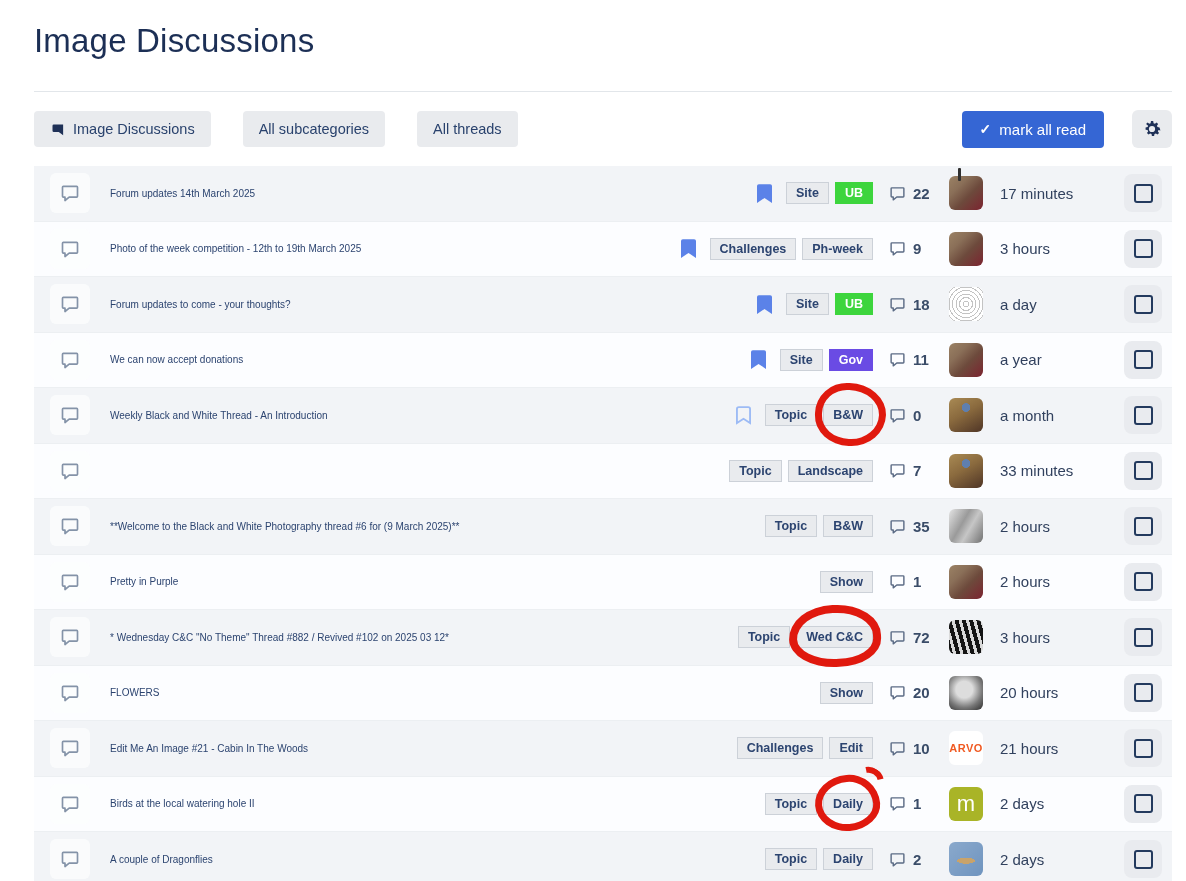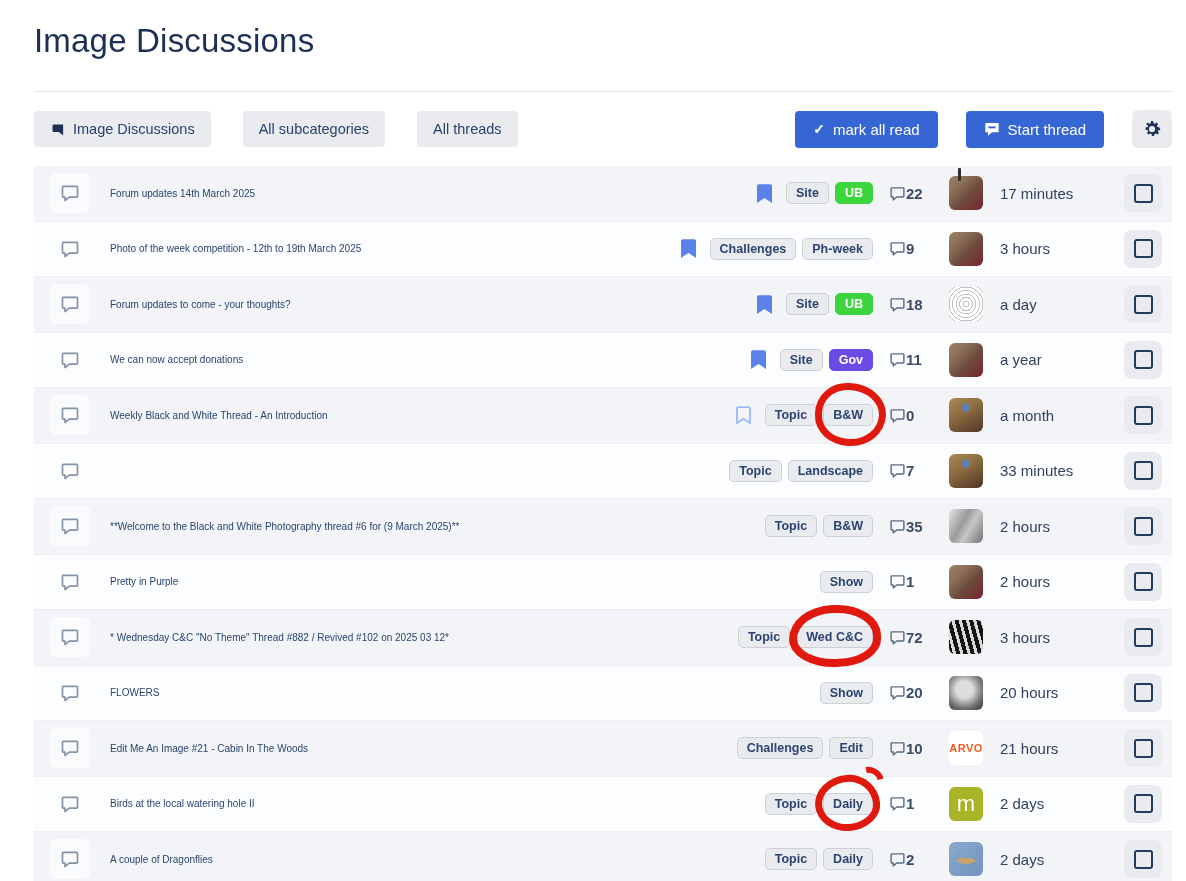--- a/index.html
+++ b/index.html
@@ -36,37 +36,37 @@
 
   .row-icon{width:40px; height:40px; border-radius:6px; background:rgba(252,253,254,.75);
     display:flex; align-items:center; justify-content:center; flex-shrink:0; margin-right:20px;}
   .row-title{flex:1 1 auto; min-width:0; font-size:10px; color:var(--title); white-space:nowrap;
     overflow:hidden; text-overflow:ellipsis; text-decoration:none; cursor:pointer;}
 
   .row-meta{margin-left:auto; display:flex; align-items:center; gap:14px; padding-right:16px; flex-shrink:0;}
   .bookmark{display:inline-flex; align-items:center; cursor:pointer;}
   .tags{display:inline-flex; gap:6px;}
   .tag{position:relative; display:inline-flex; align-items:center; font-size:12.5px; font-weight:700;
-    color:#2c4470; background:#e9ebee; border:1px solid #ccd1d8; border-radius:5px;
+    color:#2c4470; background:#e9ebee; border:1px solid #ccd1d8; border-radius:0;
     padding:3px 9px; cursor:pointer; white-space:nowrap;}
   .tag.green{background:var(--green); border-color:var(--green); color:#fff;}
   .tag.purple{background:var(--purple); border-color:var(--purple); color:#ffffff;}
 
   .red-circle{position:absolute; pointer-events:none; z-index:6; border-color:var(--red);}
   .red-circle.tall{left:-9px; right:-14px; top:-22px; bottom:-21px; border:7px solid var(--red);
     border-radius:46% 54% 50% 50% / 50% 50% 52% 48%; transform:rotate(2deg);}
   .red-circle.wide{left:-8px; right:-9px; top:-22px; bottom:-20px; border:8px solid var(--red);
     border-radius:50% 50% 48% 52% / 55% 52% 45% 48%; transform:rotate(-2deg);}
   .red-circle.small{left:-9px; right:-8px; top:-19px; bottom:-17px; border:7px solid var(--red);
     border-radius:52% 48% 50% 50% / 50% 55% 45% 50%; transform:rotate(-5deg);}
   .red-circle.small::after{content:""; position:absolute; width:18px; height:16px;
     border:6px solid transparent; border-top-color:var(--red); border-radius:50%;
     top:-13px; right:-13px; transform:rotate(38deg);}
 
-  .row-count{display:flex; align-items:flex-start; width:60px; flex-shrink:0;}
+  .row-count{display:flex; align-items:flex-start; gap:7px; width:60px; flex-shrink:0;}
   .row-count b{font-size:15px; color:#3a4c68;}
 
   .avatar{width:34px; height:34px; border-radius:6px; flex-shrink:0; margin-right:17px;
     display:flex; align-items:center; justify-content:center; overflow:hidden; cursor:pointer;}
   .av-man{background:linear-gradient(135deg,#9b8265 0%,#8a6f58 30%,#6d4a3c 58%,#7c2430 100%);}
   .av-spiral{background:#fff; background-image:repeating-radial-gradient(circle at 50% 50%, #ffffff 0 2.5px, #c3c3c3 2.5px 3.5px);}
   .av-horse{background:radial-gradient(circle at 50% 28%, #5f7fae 0 14%, transparent 15%),
     linear-gradient(150deg,#a98a54 0%,#8a6a3e 45%,#4f3526 100%);}
   .av-bwcar{background:linear-gradient(120deg,#e5e5e5 0%,#9a9a9a 40%,#c6c6c6 60%,#707070 100%);}
   .av-zebra{background:repeating-linear-gradient(75deg,#141414 0 4px,#d9d9d9 4px 7px);}
@@ -103,29 +103,20 @@
     </button>
     <button class="chip">
       <span>All threads</span>
     </button>
 
     <div class="actions">
       <button class="btn-primary">
         <span class="check-glyph">✓</span>
         <span>mark all read</span>
       </button>
-      <button class="btn-primary">
-        <span style="display:inline-flex;">
-          <svg width="16" height="16" viewBox="0 0 24 24">
-              <path d="M3 3h18a1 1 0 0 1 1 1v12a1 1 0 0 1-1 1h-9l-6 5v-5H3a1 1 0 0 1-1-1V4a1 1 0 0 1 1-1z" fill="#fff"></path>
-              <rect x="6.5" y="8.2" width="11" height="2.8" fill="#3566d4"></rect>
-            </svg>
-        </span>
-        <span>Start thread</span>
-      </button>
       <button class="btn-gear">
         <span style="display:inline-flex;">
           <svg width="22" height="22" viewBox="0 0 24 24" fill="#1f3157" fill-rule="evenodd">
             <path d="M21.2 13.5l-2.2-.4a7 7 0 0 1-.6 1.5l1.3 1.8-1.7 1.7-1.8-1.3a7 7 0 0 1-1.5.6l-.4 2.2h-2.4l-.4-2.2a7 7 0 0 1-1.5-.6l-1.8 1.3-1.7-1.7 1.3-1.8a7 7 0 0 1-.6-1.5l-2.2-.4v-2.4l2.2-.4a7 7 0 0 1 .6-1.5L5.5 6.6l1.7-1.7 1.8 1.3a7 7 0 0 1 1.5-.6l.4-2.2h2.4l.4 2.2a7 7 0 0 1 1.5.6l1.8-1.3 1.7 1.7-1.3 1.8a7 7 0 0 1 .6 1.5l2.2.4zM12 8.6a3.4 3.4 0 1 0 0 6.8 3.4 3.4 0 0 0 0-6.8z"></path>
           </svg>
         </span>
       </button>
     </div>
   </div>
 

